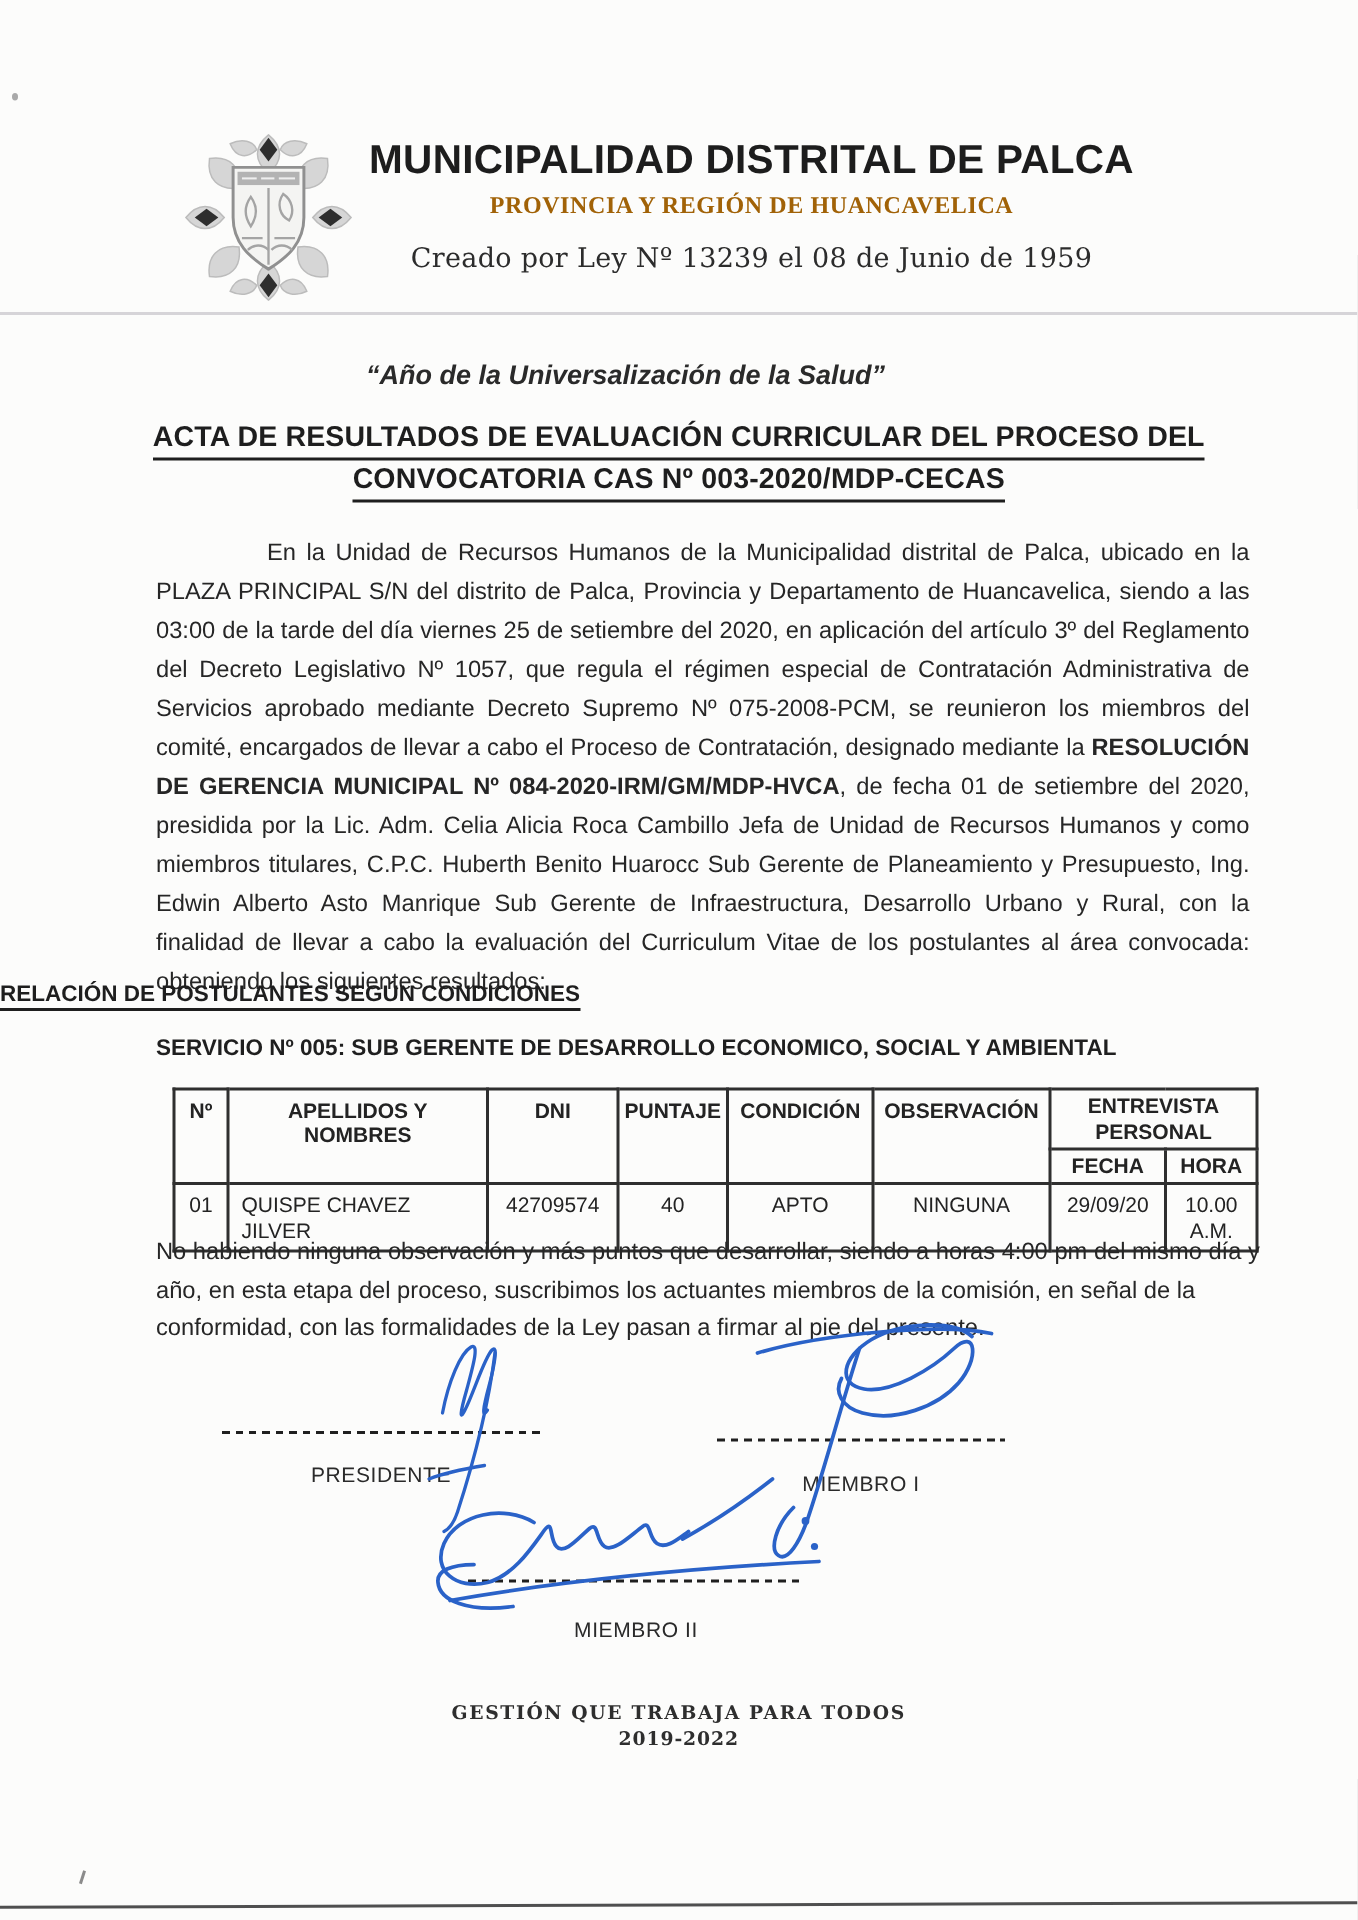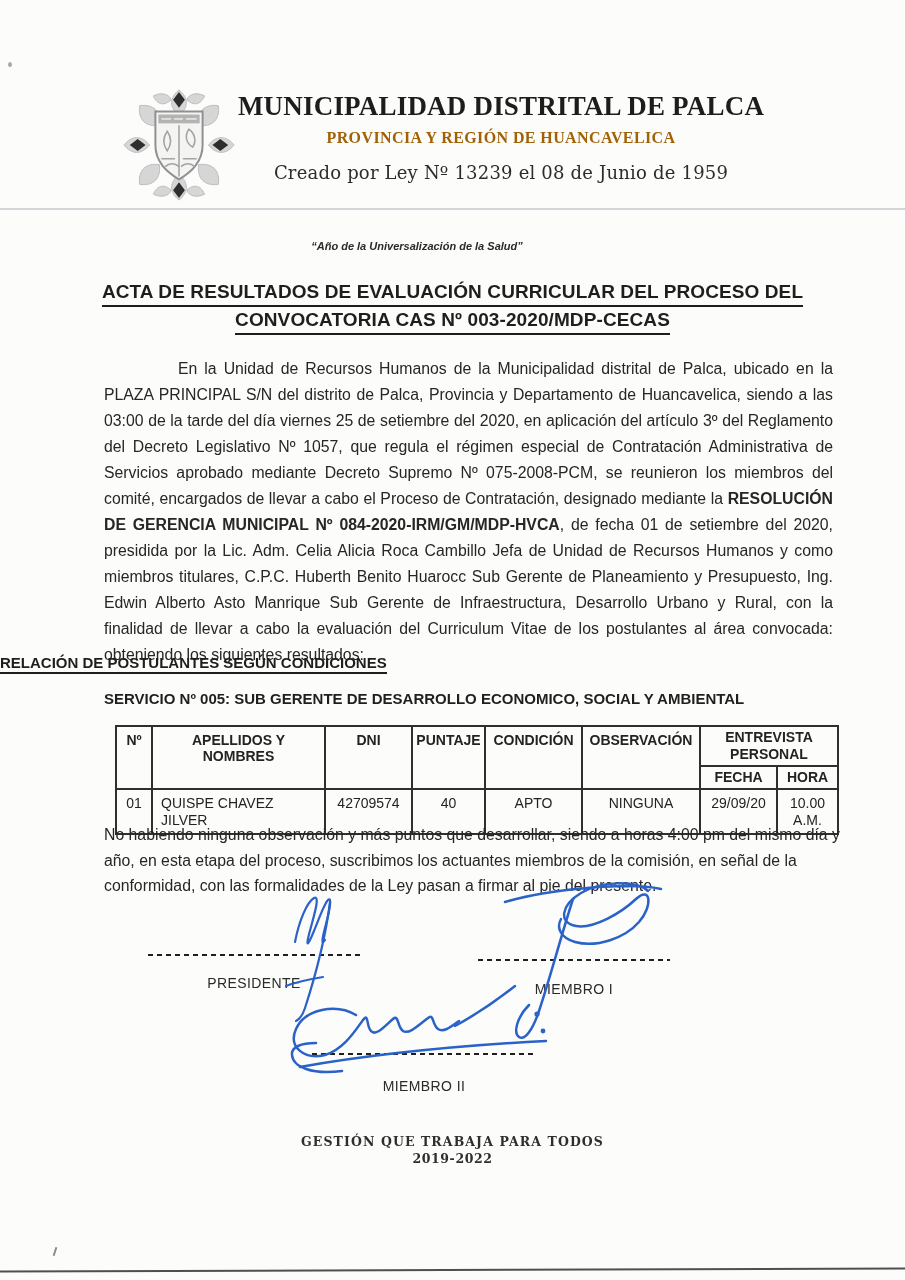--- a/index.html
+++ b/index.html
@@ -8,27 +8,27 @@
     width:905px;height:1280px;
     background:#fcfcfb;
     margin:0 auto;
     overflow:hidden;
     font-family:"Liberation Sans", sans-serif;
     color:#232323;
   }
   
   .logo{position:absolute;left:120px;top:86px;width:118px;height:118px;}
   .header-text{position:absolute;left:195px;top:92px;width:612px;text-align:center;}
-  .org-name{font-size:27px;font-weight:bold;letter-spacing:.2px;color:#1d1d1d;line-height:1.05;font-family:Liberation Serif, serif;}
+  .org-name{font-size:27px;font-weight:bold;letter-spacing:.2px;color:#1d1d1d;line-height:1.05;}
   .org-region{margin-top:9px;font-family:"Liberation Serif", serif;font-weight:bold;font-size:16px;letter-spacing:.4px;color:#a16207;}
   .org-law{margin-top:15px;font-family:"DejaVu Serif", serif;font-size:18px;color:#2c2c2c;letter-spacing:.2px;}
   .header-divider{position:absolute;left:0;top:208px;width:905px;height:2px;background:#b7b2bc;opacity:.55;}
   
   .motto{position:absolute;left:0;top:240px;width:834px;text-align:center;
-         font-size:11px;font-weight:bold;font-style:italic;color:#2a2a2a;}
+         font-size:18px;font-weight:bold;font-style:italic;color:#2a2a2a;}
   .doc-title{position:absolute;left:0;top:279px;width:905px;text-align:center;
              font-size:19px;font-weight:bold;color:#1e1e1e;line-height:25px;letter-spacing:.1px;}
   .doc-title .u{display:inline-block;border-bottom:2.5px solid #1e1e1e;padding-bottom:1px;}
   
   .body-par{position:absolute;left:104px;top:356px;width:729px;
             font-size:15.8px;line-height:26px;text-align:justify;text-indent:74px;color:#262626;}
   .section-heading{position:absolute;left:0;top:654px;width:905px;text-align:left;
                    font-size:15px;font-weight:bold;color:#1e1e1e;}
   .section-heading .u{display:inline-block;border-bottom:2px solid #1e1e1e;padding-bottom:1px;}
   .service-line{position:absolute;left:104px;top:690px;width:740px;

